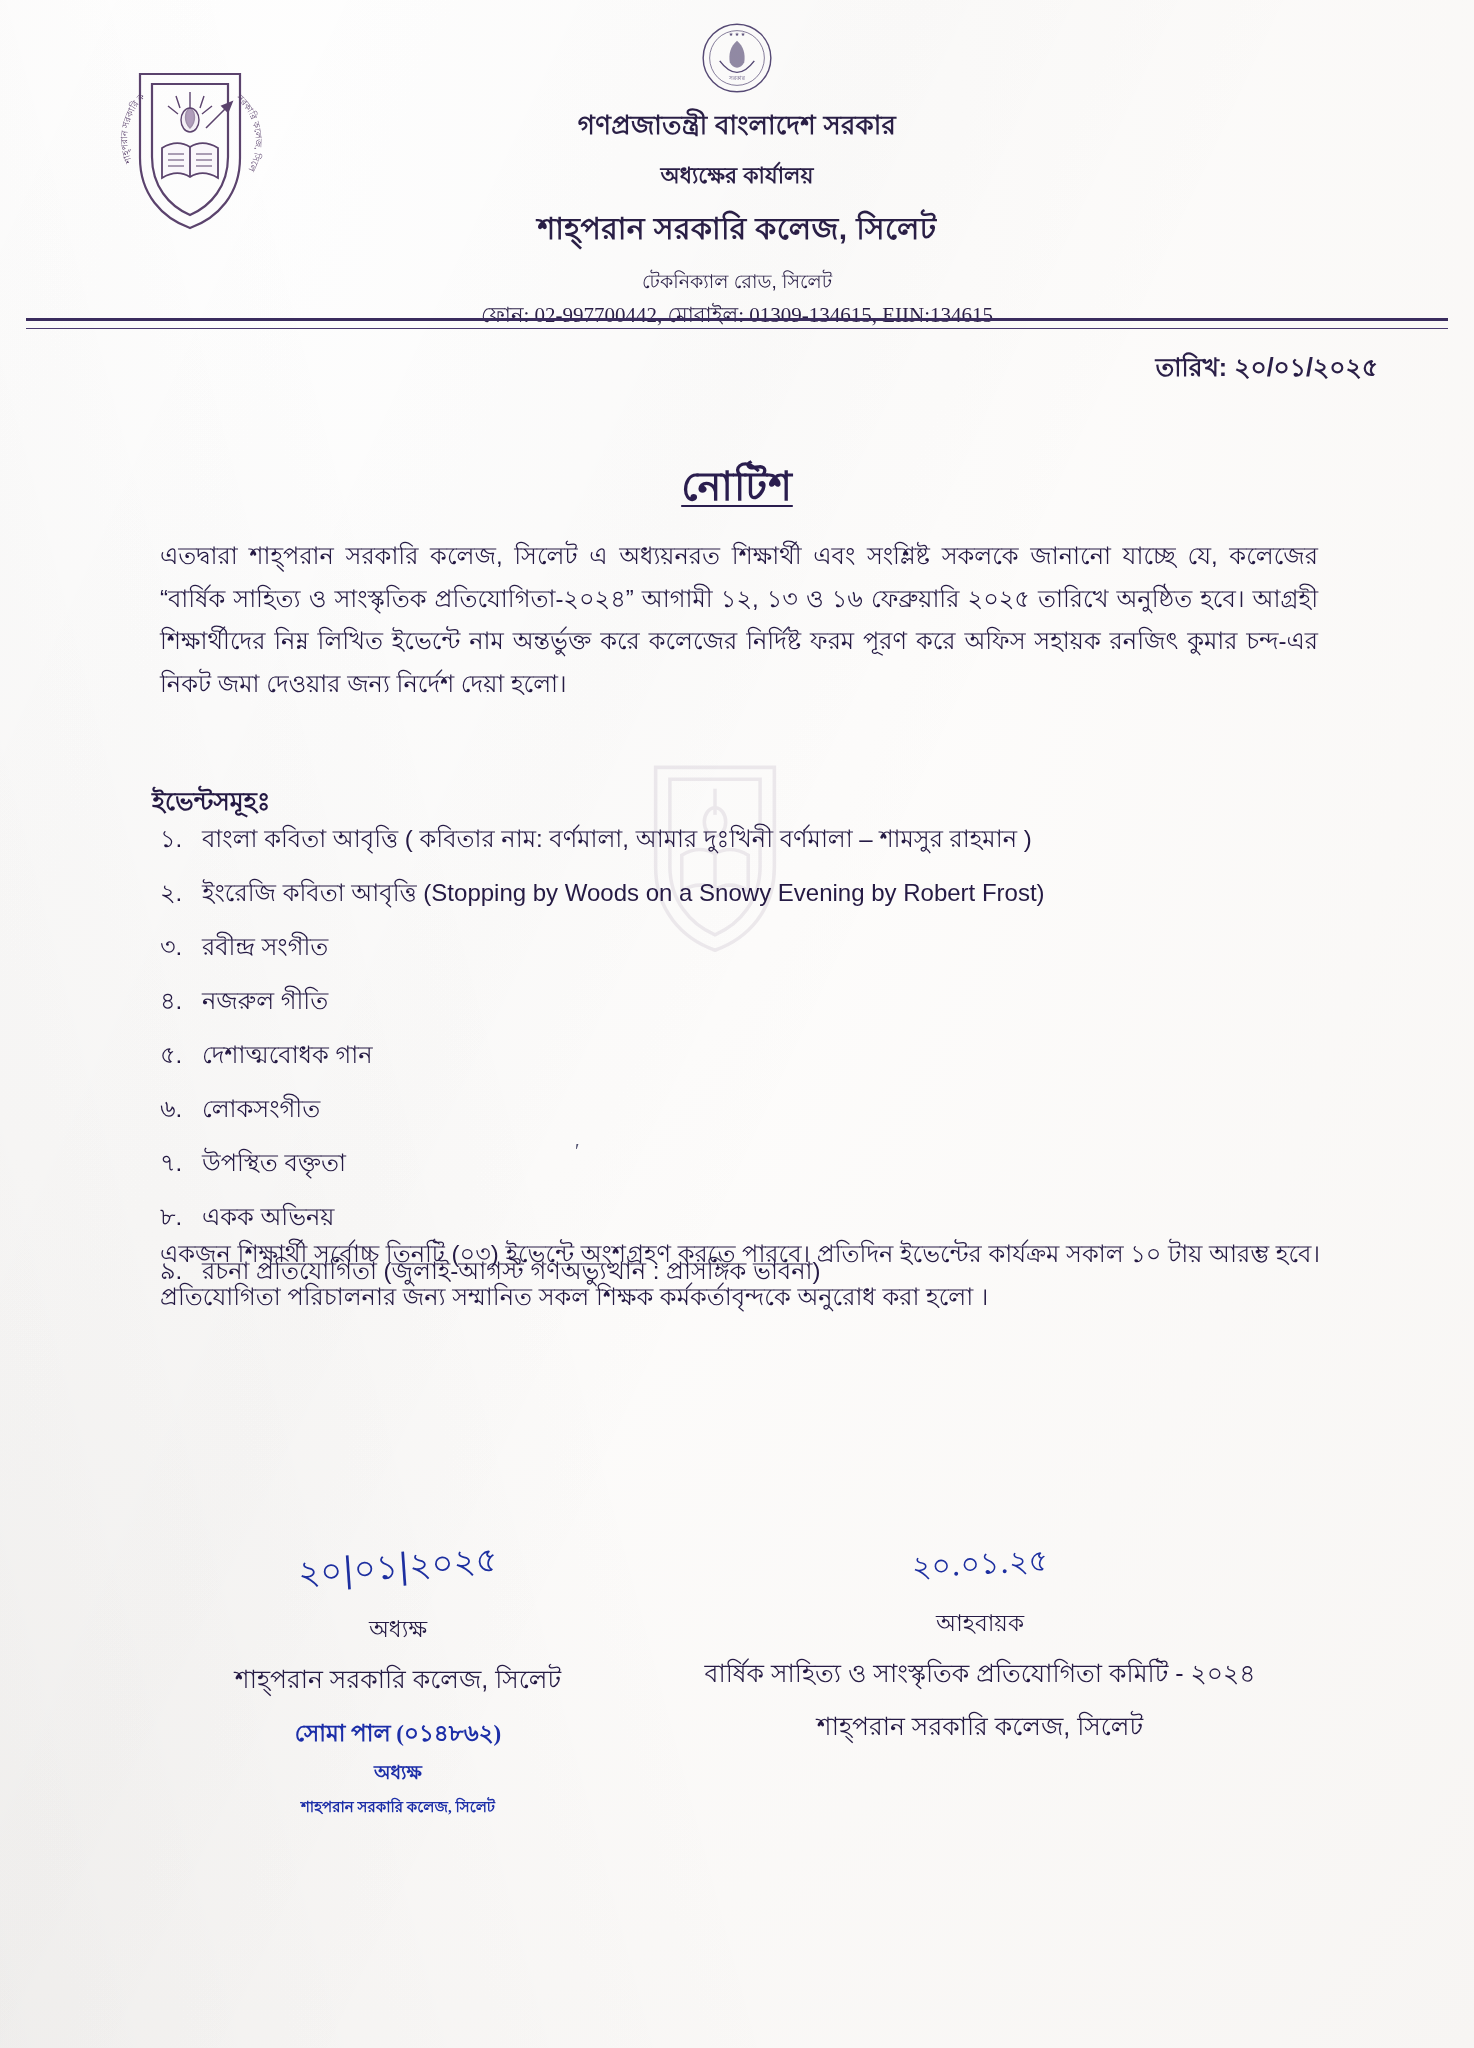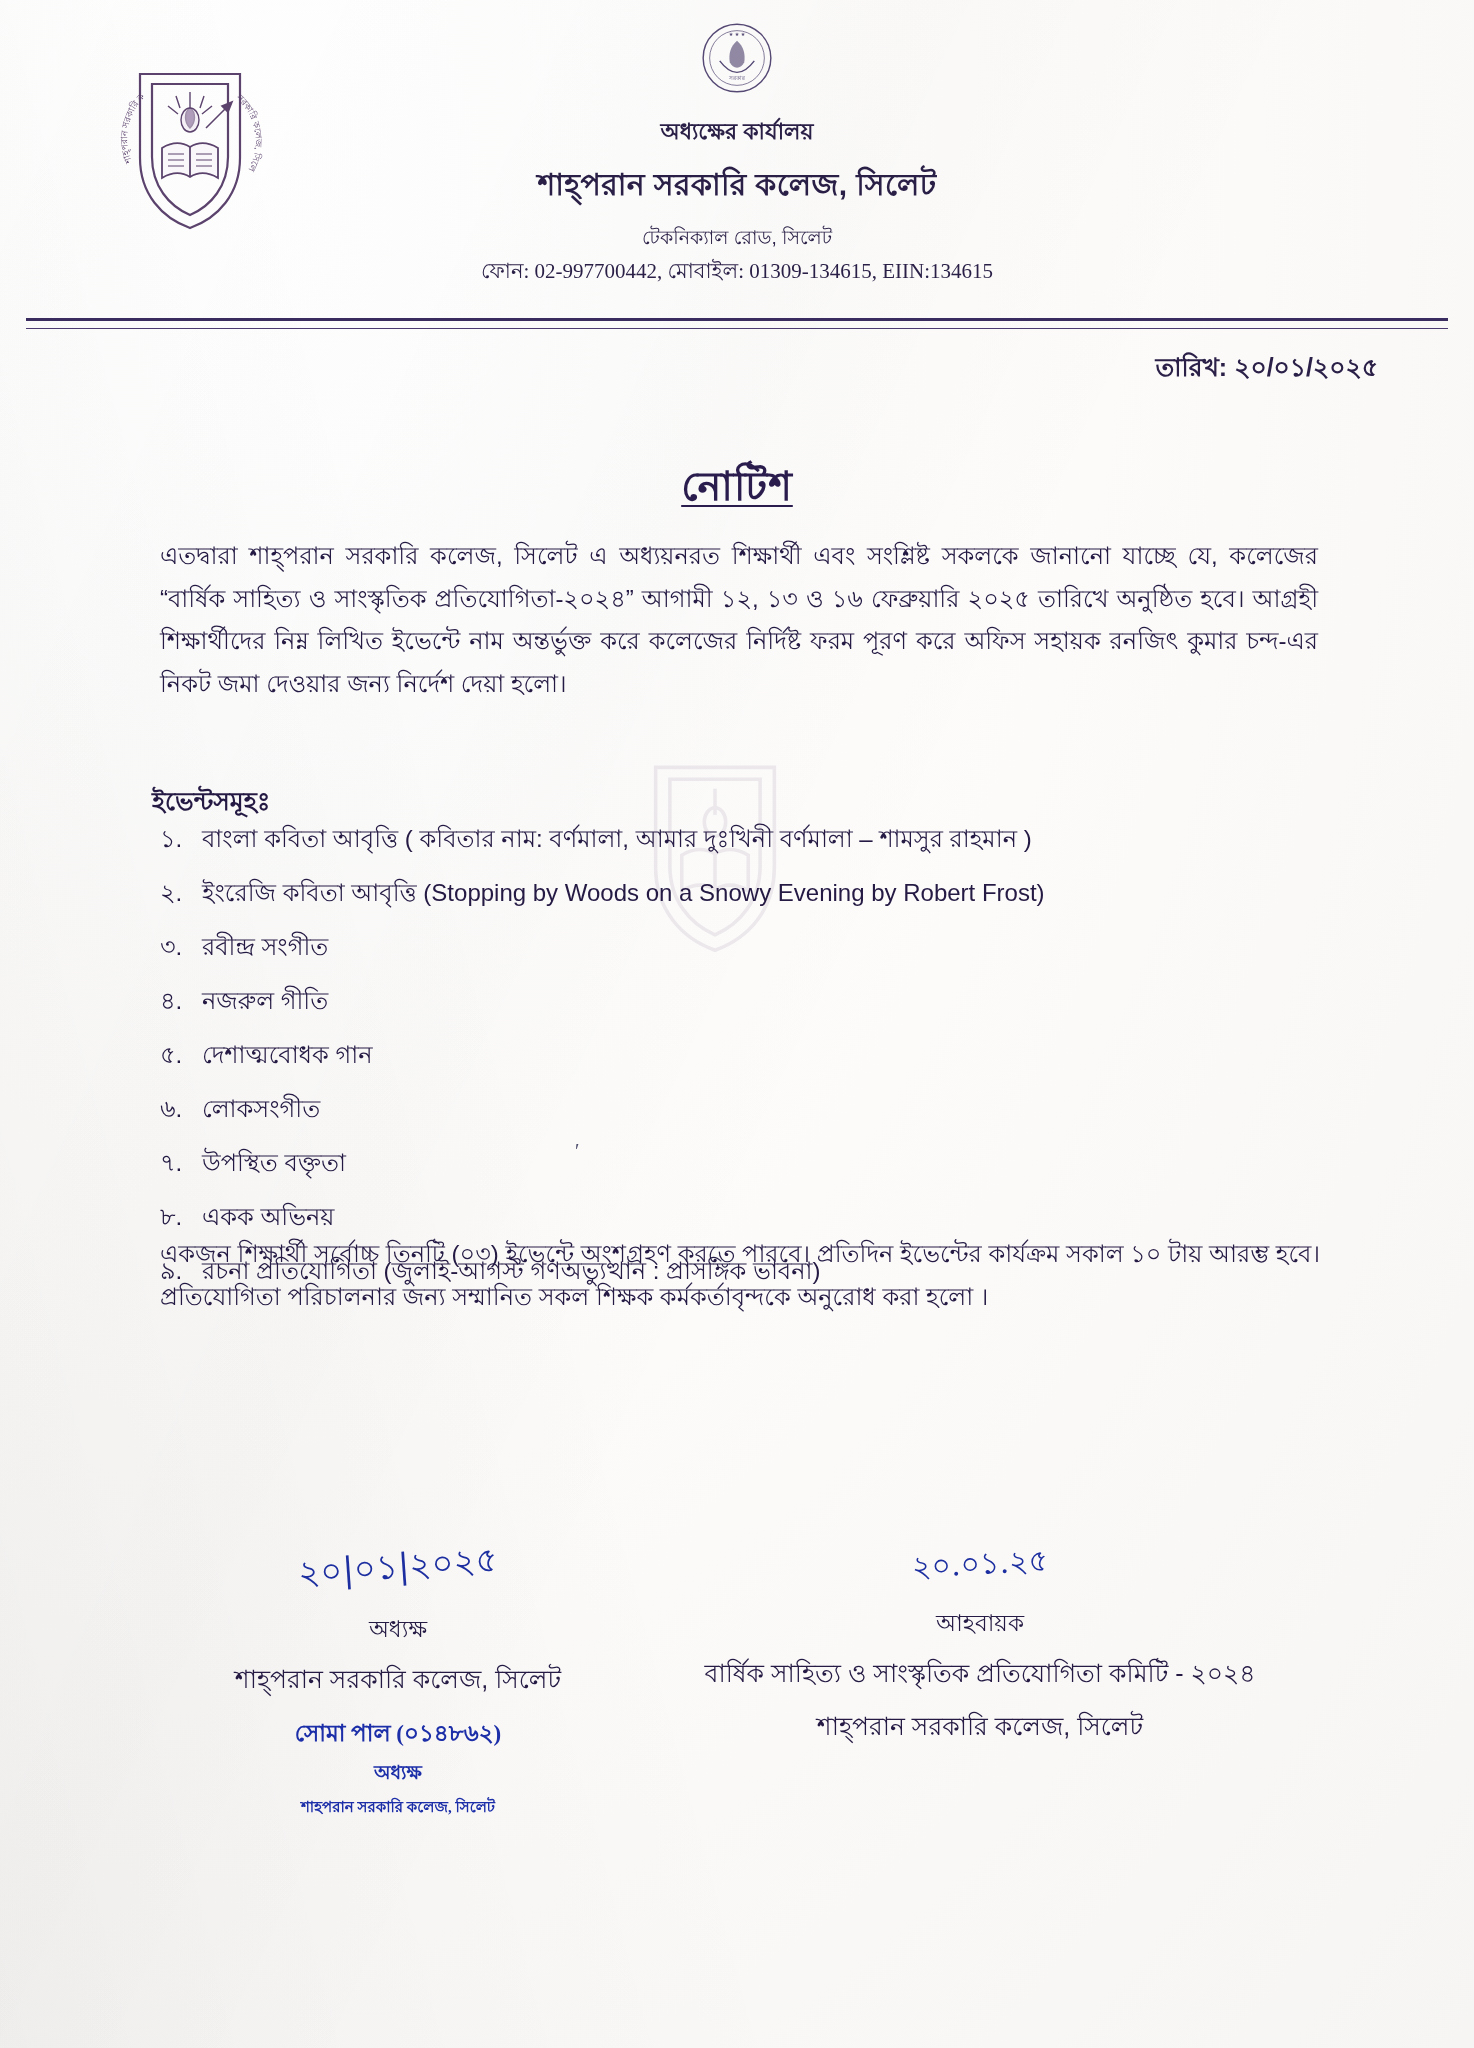--- a/index.html
+++ b/index.html
@@ -285,20 +285,21 @@
         <textPath href="#arcL">শাহ্‌পরান সরকারি কলেজ, সিলেট</textPath>
       </text>
       <path id="arcR" d="M126 36 A58 58 0 0 1 140 104" fill="none"></path>
       <text font-size="9" fill="#4a2f5e" font-family="Liberation Sans, sans-serif">
         <textPath href="#arcR">সরকারি কলেজ, সিলেট</textPath>
       </text>
     </svg>
   </div>
 
   <div class="header-text">
+    <div class="h-line1">গণপ্রজাতন্ত্রী বাংলাদেশ সরকার</div>
     <div class="h-line2">অধ্যক্ষের কার্যালয়</div>
     <div class="h-line3">শাহ্‌পরান সরকারি কলেজ, সিলেট</div>
     <div class="h-line4">টেকনিক্যাল রোড, সিলেট</div>
     <div class="h-line6">ফোন: 02-997700442, মোবাইল: 01309-134615,  EIIN:134615</div>
   </div>
 
   <div class="rule"></div>
 
   <div class="date-line">তারিখ: ২০/০১/২০২৫</div>
 

